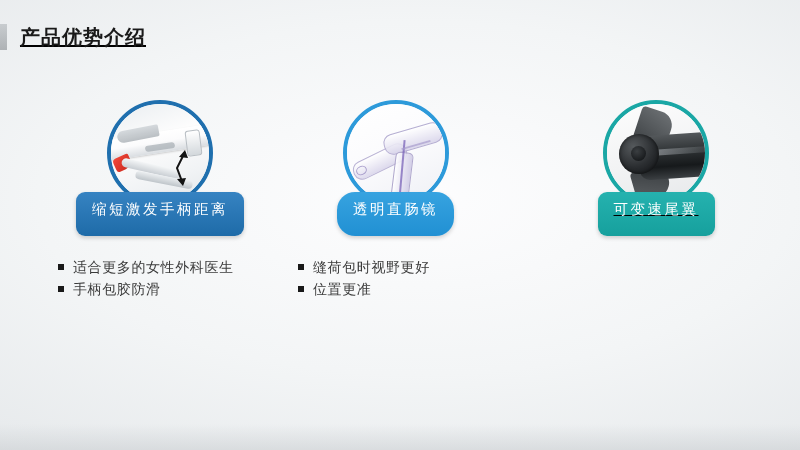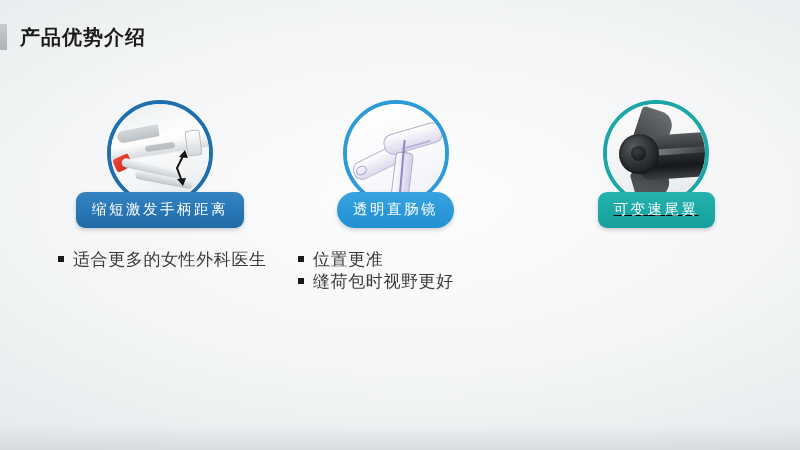--- a/index.html
+++ b/index.html
@@ -32,20 +32,21 @@
   }
 
   
   .title-row {
     position: absolute;
     top: 22px;
     left: 0px;
     display: flex;
     align-items: center;
     height: 30px;
+    text-decoration: underline;
   }
   .title-accent {
     width: 7px;
     height: 26px;
     background: linear-gradient(180deg, #c8cccf 0%, #aeb2b5 100%);
     margin-right: 13px;
   }
   .title-text {
     font-size: 20px;
     font-weight: bold;
@@ -275,21 +276,21 @@
 
   
   .pill {
     position: relative;
     margin: -14px auto 0 auto;
     border-radius: 9px;
     color: #ffffff;
     text-align: center;
     font-size: 14.5px;
     letter-spacing: 2.5px;
-    padding: 8px 16px 9px 16px;
+    padding: 8px 16px 17px 16px;
     box-shadow: 0 2px 4px rgba(0,0,0,0.18);
     font-family: "DejaVu Sans", "Liberation Sans", sans-serif;
     width: max-content;
     z-index: 3;
   }
   .c1 .pill { background: linear-gradient(180deg,#3683c2 0%,#1e6ba8 100%); }
   .c2 .pill { background: linear-gradient(180deg,#37a3e0 0%,#2190d3 100%); border-radius: 18px; }
   .c3 .pill { background: linear-gradient(180deg,#25b2af 0%,#16a09d 100%); }
 
   
@@ -298,21 +299,21 @@
     padding: 0;
     list-style: none;
   }
   .c1 .bullets { margin-left: 18px; }
   .c2 .bullets { margin-left: 10px; }
   .c3 .bullets { margin-left: 16px; }
 
   .bullets li {
     display: flex;
     align-items: flex-start;
-    font-size: 17px;
+    font-size: 14px;
     color: #3a3a3a;
     line-height: 19px;
     margin-bottom: 3px;
     letter-spacing: .6px;
     font-family: "DejaVu Sans", "Liberation Sans", sans-serif;
     white-space: nowrap;
   }
   .bullets li .sq {
     width: 6px;
     height: 6px;
@@ -353,20 +354,24 @@
             </svg>
           </div>
         </div>
       </div>
       <div class="pill">缩短激发手柄距离</div>
       <ul class="bullets">
         <li>
             <span class="sq"></span>
             <span>适合更多的女性外科医生</span>
           </li>
+        <li>
+            <span class="sq"></span>
+            <span>手柄包胶防滑</span>
+          </li>
       </ul>
     </div>
 
     <div class="col col-2 c2">
       <div class="circle-wrap">
         <div class="circle">
           <div class="photo">
             <div class="p2-bg"></div>
             <div class="p2-armL"></div>
             <div class="p2-armR"></div>
@@ -374,25 +379,25 @@
             <div class="p2-seam"></div>
             <div class="p2-ridge"></div>
             <div class="p2-hole"></div>
           </div>
         </div>
       </div>
       <div class="pill">透明直肠镜</div>
       <ul class="bullets">
         <li>
             <span class="sq"></span>
-            <span>位置更准</span>
+            <span>缝荷包时视野更好</span>
           </li>
         <li>
             <span class="sq"></span>
-            <span>缝荷包时视野更好</span>
+            <span>位置更准</span>
           </li>
       </ul>
     </div>
 
     <div class="col col-3 c3">
       <div class="circle-wrap">
         <div class="circle">
           <div class="photo">
             <div class="p3-bg"></div>
             <div class="p3-fin-top"></div>

